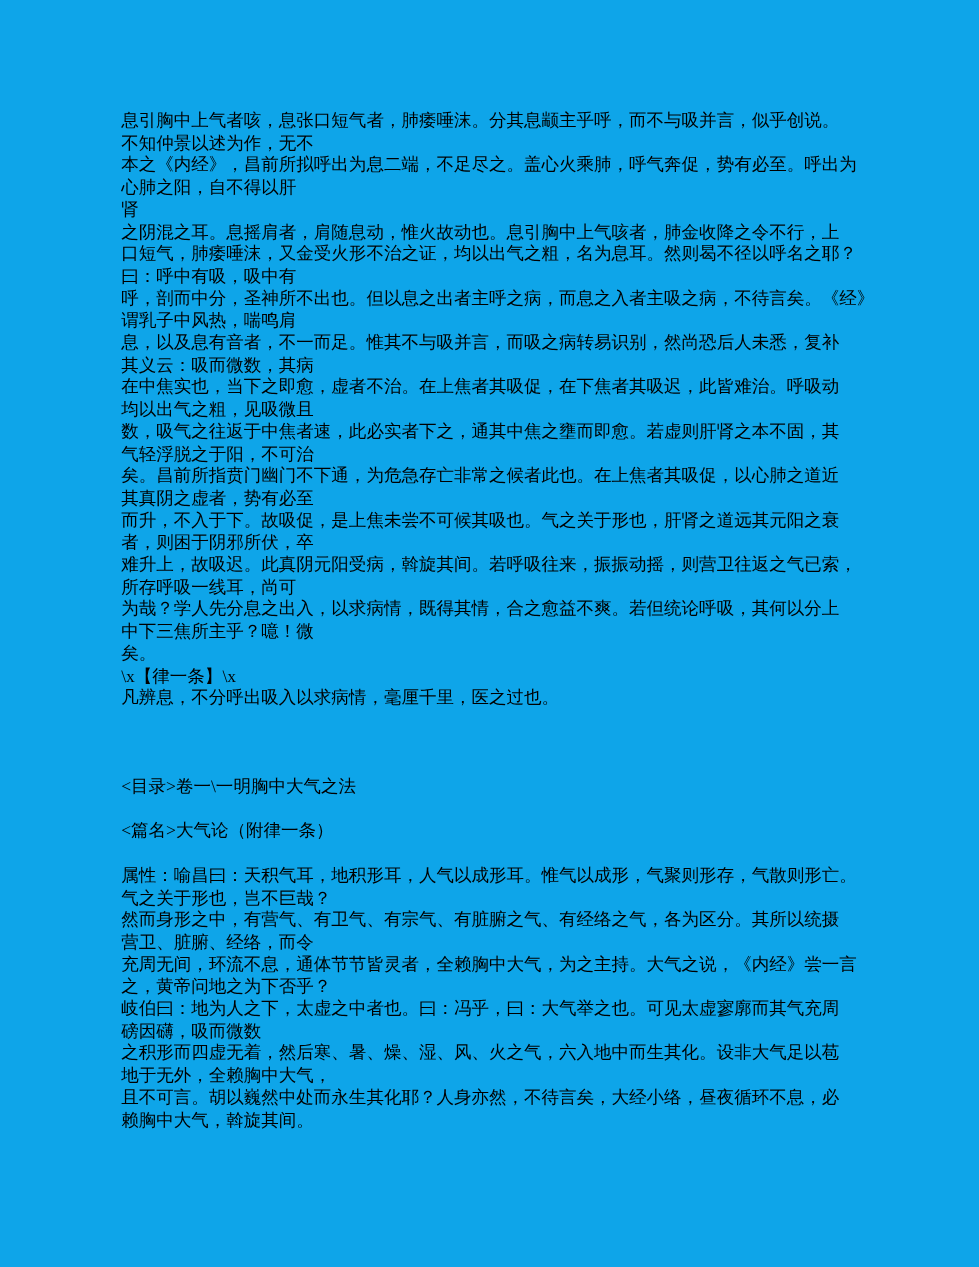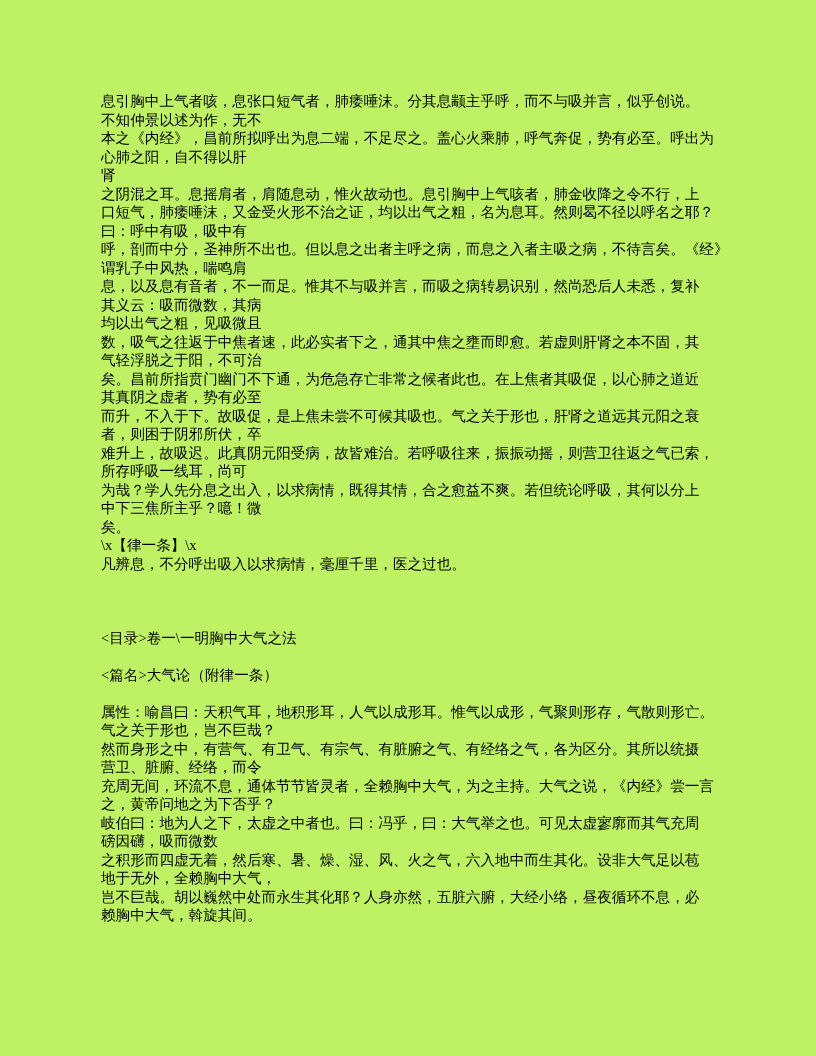--- a/index.html
+++ b/index.html
@@ -11,21 +11,21 @@
   body {
     width: 816px;
     height: 1056px;
     overflow: hidden;
   }
   .page {
     box-sizing: border-box;
     width: 816px;
     height: 1056px;
     padding: 92px 100px 0 101px;
-    background: #bef264;
+    background: #0ea5e9;
     font-family: "Liberation Serif", "DejaVu Serif", serif;
     font-size: 14.6px;
     line-height: 18.5px;
     color: #000000;
   }
   .text-section { }
   .line {
     white-space: pre;
     min-height: 18.5px;
     letter-spacing: 0;
@@ -41,28 +41,29 @@
       <div class="line">本之《内经》，昌前所拟呼出为息二端，不足尽之。盖心火乘肺，呼气奔促，势有必至。呼出为</div>
       <div class="line">心肺之阳，自不得以肝</div>
       <div class="line">肾</div>
       <div class="line">之阴混之耳。息摇肩者，肩随息动，惟火故动也。息引胸中上气咳者，肺金收降之令不行，上</div>
       <div class="line">口短气，肺痿唾沫，又金受火形不治之证，均以出气之粗，名为息耳。然则曷不径以呼名之耶？</div>
       <div class="line">曰：呼中有吸，吸中有</div>
       <div class="line">呼，剖而中分，圣神所不出也。但以息之出者主呼之病，而息之入者主吸之病，不待言矣。《经》</div>
       <div class="line">谓乳子中风热，喘鸣肩</div>
       <div class="line">息，以及息有音者，不一而足。惟其不与吸并言，而吸之病转易识别，然尚恐后人未悉，复补</div>
       <div class="line">其义云：吸而微数，其病</div>
+      <div class="line">在中焦实也，当下之即愈，虚者不治。在上焦者其吸促，在下焦者其吸迟，此皆难治。呼吸动</div>
       <div class="line">均以出气之粗，见吸微且</div>
       <div class="line">数，吸气之往返于中焦者速，此必实者下之，通其中焦之壅而即愈。若虚则肝肾之本不固，其</div>
       <div class="line">气轻浮脱之于阳，不可治</div>
       <div class="line">矣。昌前所指贲门幽门不下通，为危急存亡非常之候者此也。在上焦者其吸促，以心肺之道近</div>
       <div class="line">其真阴之虚者，势有必至</div>
       <div class="line">而升，不入于下。故吸促，是上焦未尝不可候其吸也。气之关于形也，肝肾之道远其元阳之衰</div>
       <div class="line">者，则困于阴邪所伏，卒</div>
-      <div class="line">难升上，故吸迟。此真阴元阳受病，故皆难治。若呼吸往来，振振动摇，则营卫往返之气已索，</div>
+      <div class="line">难升上，故吸迟。此真阴元阳受病，斡旋其间。若呼吸往来，振振动摇，则营卫往返之气已索，</div>
       <div class="line">所存呼吸一线耳，尚可</div>
       <div class="line">为哉？学人先分息之出入，以求病情，既得其情，合之愈益不爽。若但统论呼吸，其何以分上</div>
       <div class="line">中下三焦所主乎？噫！微</div>
       <div class="line">矣。</div>
       <div class="line">\x【律一条】\x</div>
       <div class="line">凡辨息，不分呼出吸入以求病情，毫厘千里，医之过也。</div>
     </div>
   <div class="text-section">
       <div class="line">&nbsp;</div>
       <div class="line">&nbsp;</div>
@@ -84,16 +85,16 @@
       <div class="line">属性：喻昌曰：天积气耳，地积形耳，人气以成形耳。惟气以成形，气聚则形存，气散则形亡。</div>
       <div class="line">气之关于形也，岂不巨哉？</div>
       <div class="line">然而身形之中，有营气、有卫气、有宗气、有脏腑之气、有经络之气，各为区分。其所以统摄</div>
       <div class="line">营卫、脏腑、经络，而令</div>
       <div class="line">充周无间，环流不息，通体节节皆灵者，全赖胸中大气，为之主持。大气之说，《内经》尝一言</div>
       <div class="line">之，黄帝问地之为下否乎？</div>
       <div class="line">岐伯曰：地为人之下，太虚之中者也。曰：冯乎，曰：大气举之也。可见太虚寥廓而其气充周</div>
       <div class="line">磅因礴，吸而微数</div>
       <div class="line">之积形而四虚无着，然后寒、暑、燥、湿、风、火之气，六入地中而生其化。设非大气足以苞</div>
       <div class="line">地于无外，全赖胸中大气，</div>
-      <div class="line">岂不巨哉。胡以巍然中处而永生其化耶？人身亦然，五脏六腑，大经小络，昼夜循环不息，必</div>
+      <div class="line">且不可言。胡以巍然中处而永生其化耶？人身亦然，不待言矣，大经小络，昼夜循环不息，必</div>
       <div class="line">赖胸中大气，斡旋其间。</div>
     </div>
 </div>
 
 </body></html>

